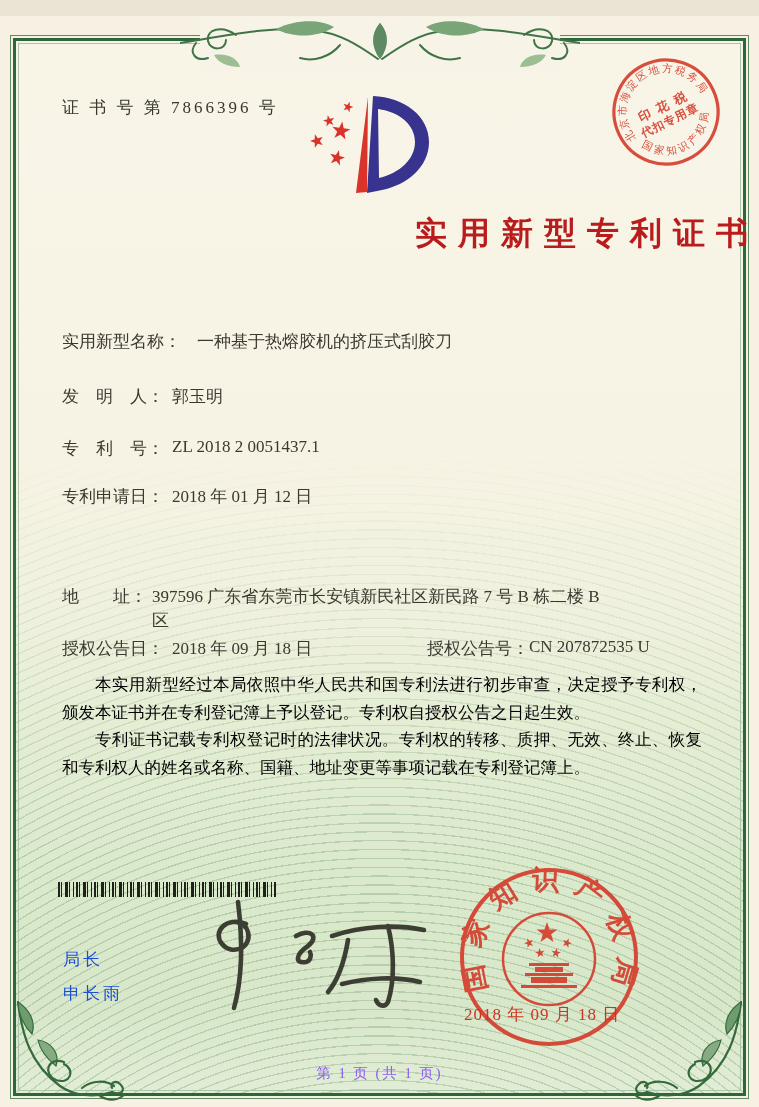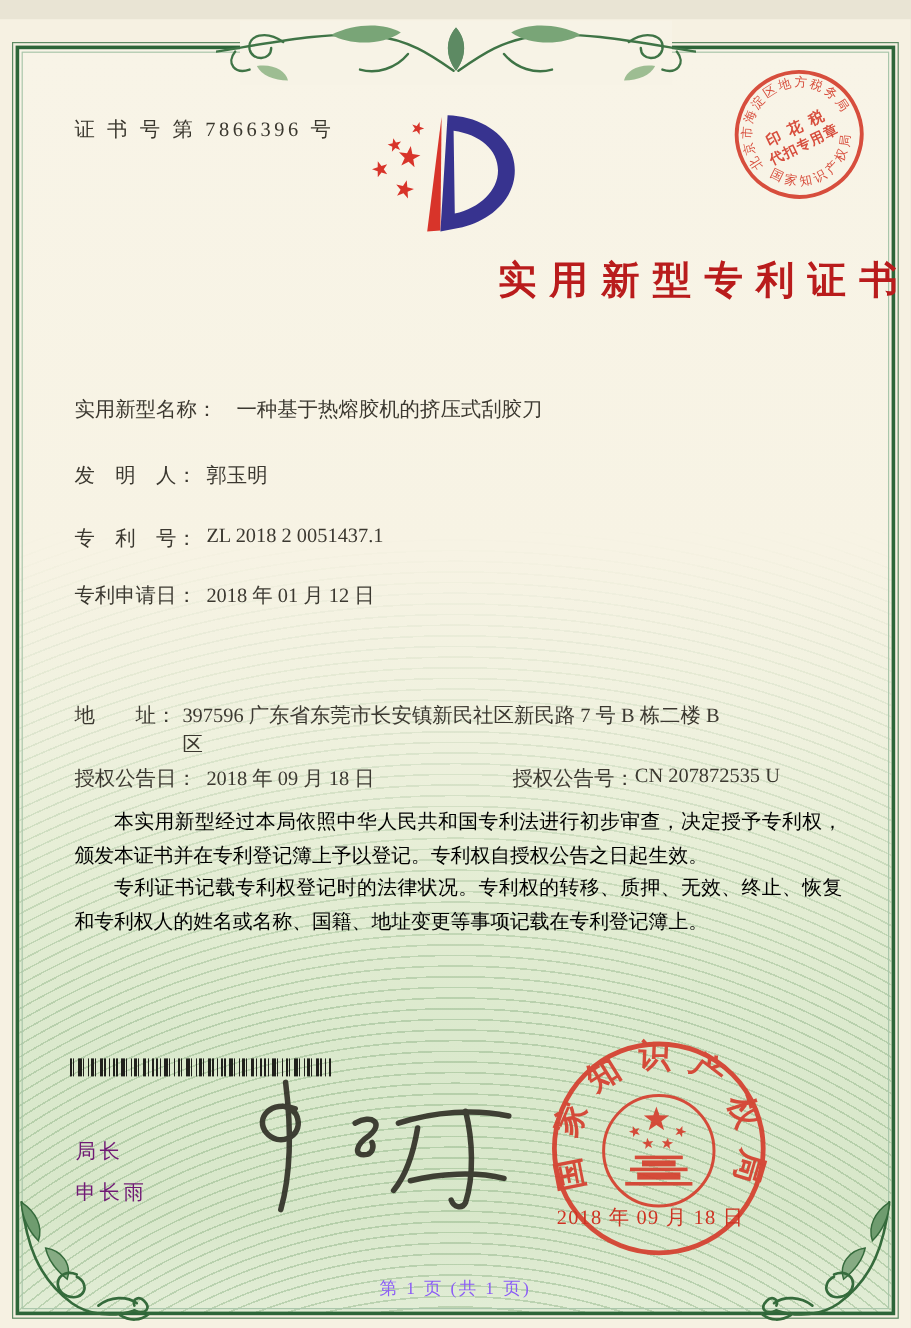--- a/index.html
+++ b/index.html
@@ -40,21 +40,21 @@
   .row-grant-l{top:621px;}
   .row-grant-r{top:621px;left:427px;text-align:center;} .row-grant-r .lbl{flex-basis:102px;}
   
   .body-text{position:absolute;left:62px;top:655px;width:640px;z-index:4;
      font-size:16.5px;line-height:27.5px;color:#000000;text-align:justify;}
   .body-text p{margin:0;text-indent:2em;}
   
   .barcode{position:absolute;left:58px;top:866px;width:218px;height:15px;z-index:4;
     background:repeating-linear-gradient(90deg,#20201c 0 2px,transparent 2px 3px,#20201c 3px 4px,transparent 4px 7px,#20201c 7px 10px,transparent 10px 11px,#20201c 11px 12px,transparent 12px 15px,#20201c 15px 16px,transparent 16px 18px);}
   .director{position:absolute;left:63px;top:927px;z-index:4;
-    font-family:"Liberation Sans","DejaVu Sans",sans-serif;font-size:17px;color:#701a75;letter-spacing:3px;line-height:34px;}
+    font-family:"Liberation Sans","DejaVu Sans",sans-serif;font-size:17px;color:#1d4ed8;letter-spacing:3px;line-height:34px;}
   .sig{position:absolute;left:192px;top:878px;z-index:5;}
   
   .seal{position:absolute;left:457px;top:849px;z-index:5;opacity:.93;}
   .seal-date{position:absolute;left:464px;top:987px;z-index:6;color:#cf3222;font-size:17px;letter-spacing:1px;white-space:nowrap;}
   .footer{position:absolute;left:0;right:0;top:1048px;z-index:4;text-align:center;font-size:14.5px;color:#8b5cf6;letter-spacing:2px;}
 </style>
 </head>
 <body>
 
 <div class="page">

